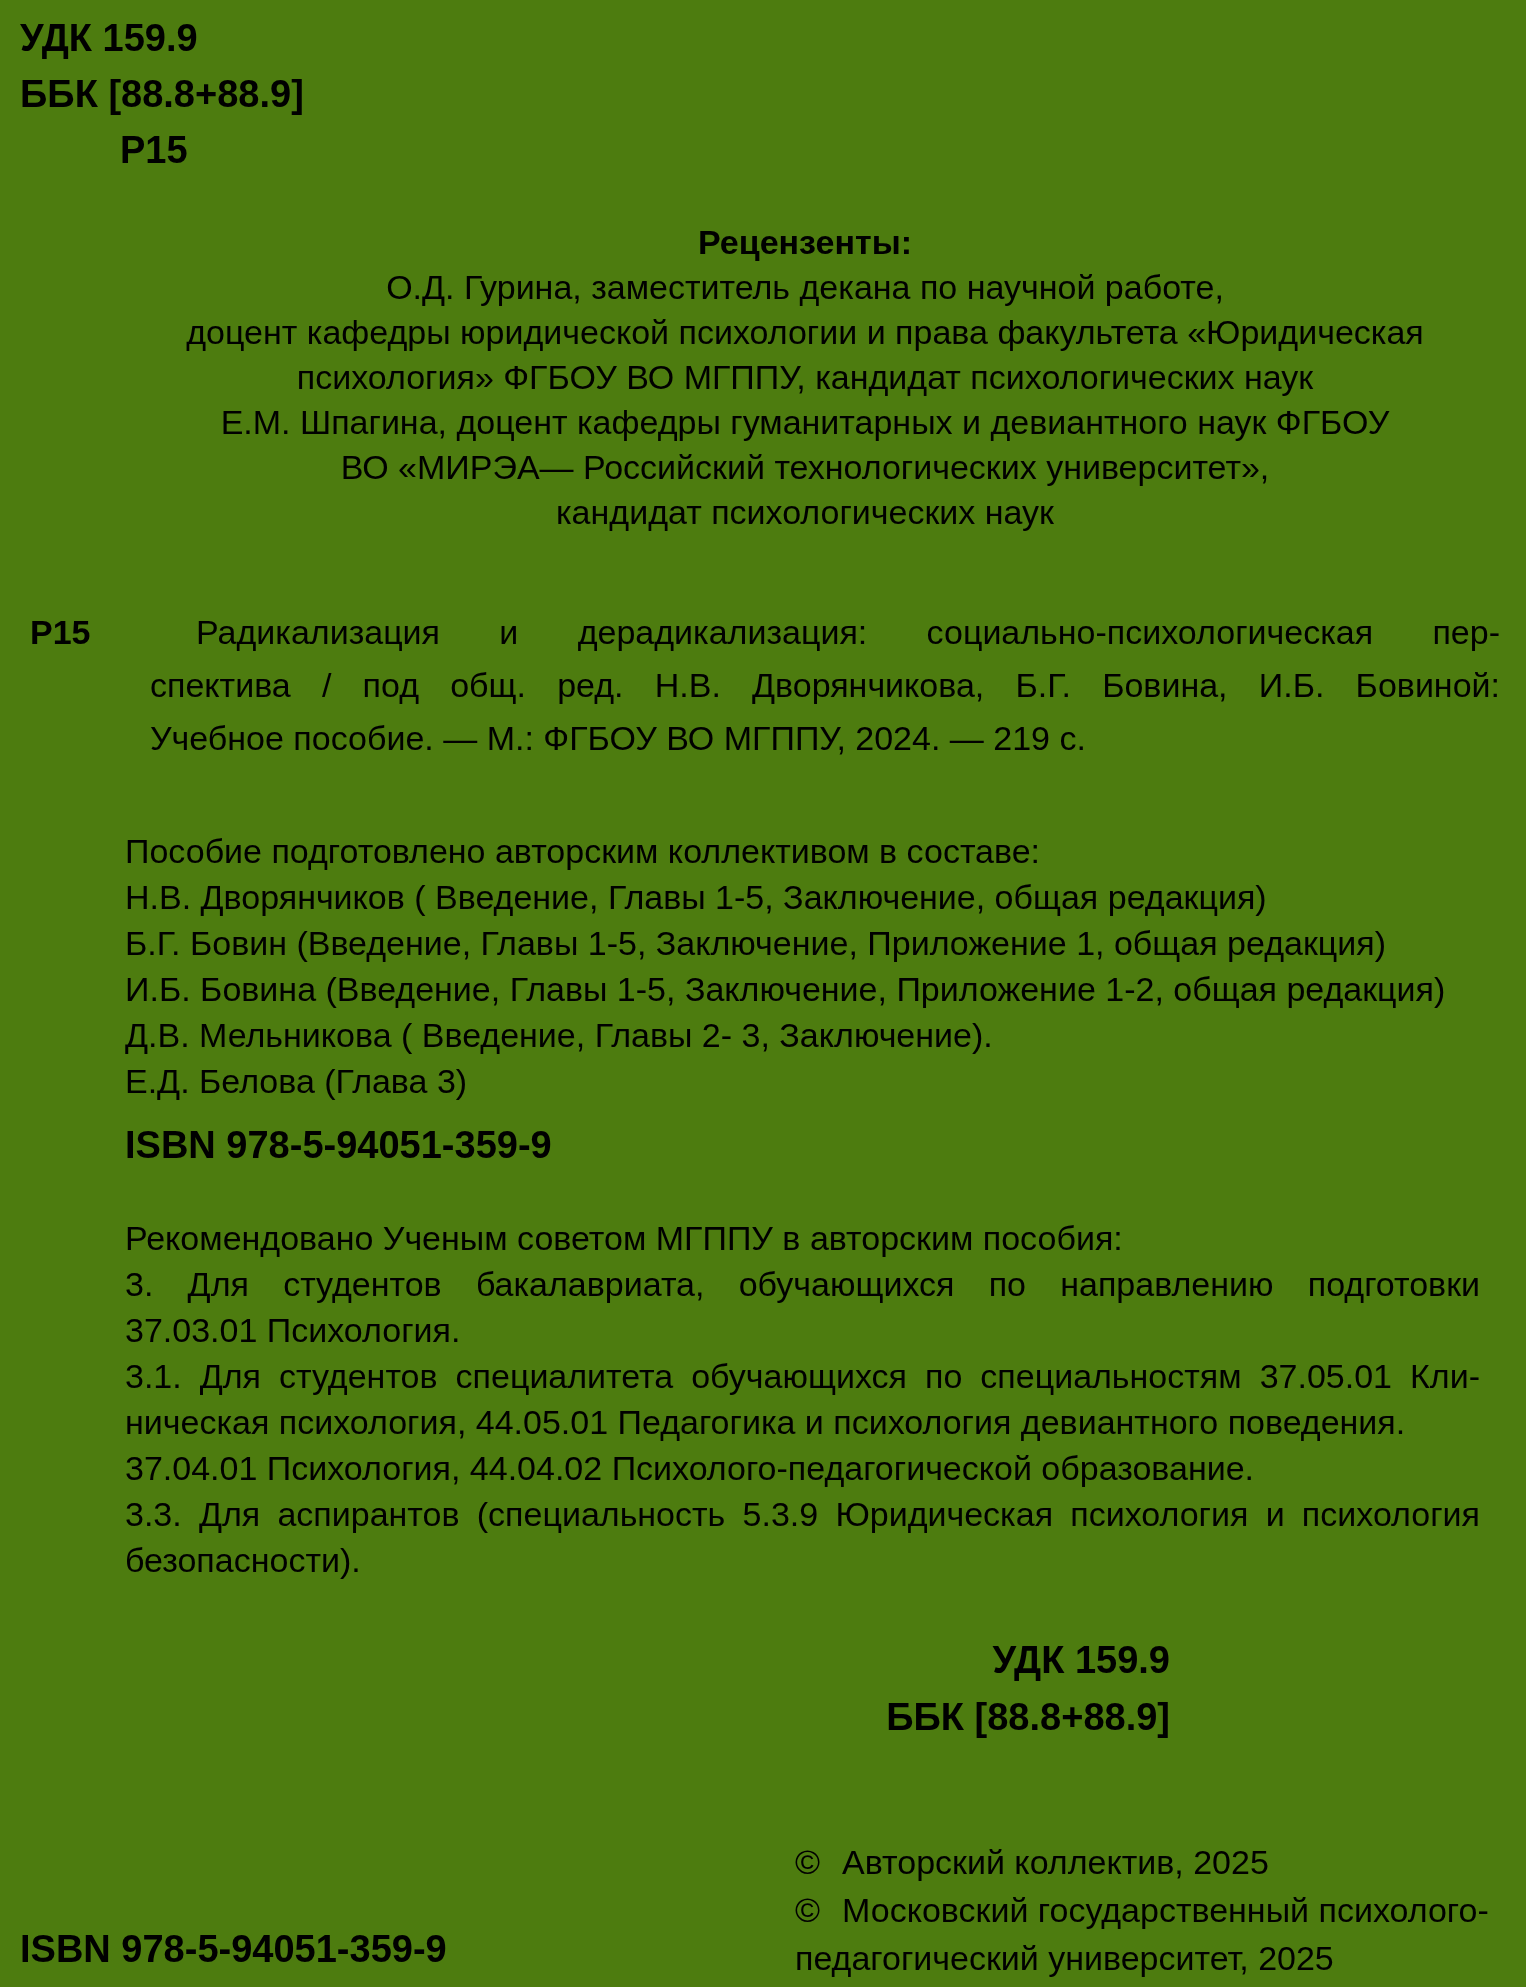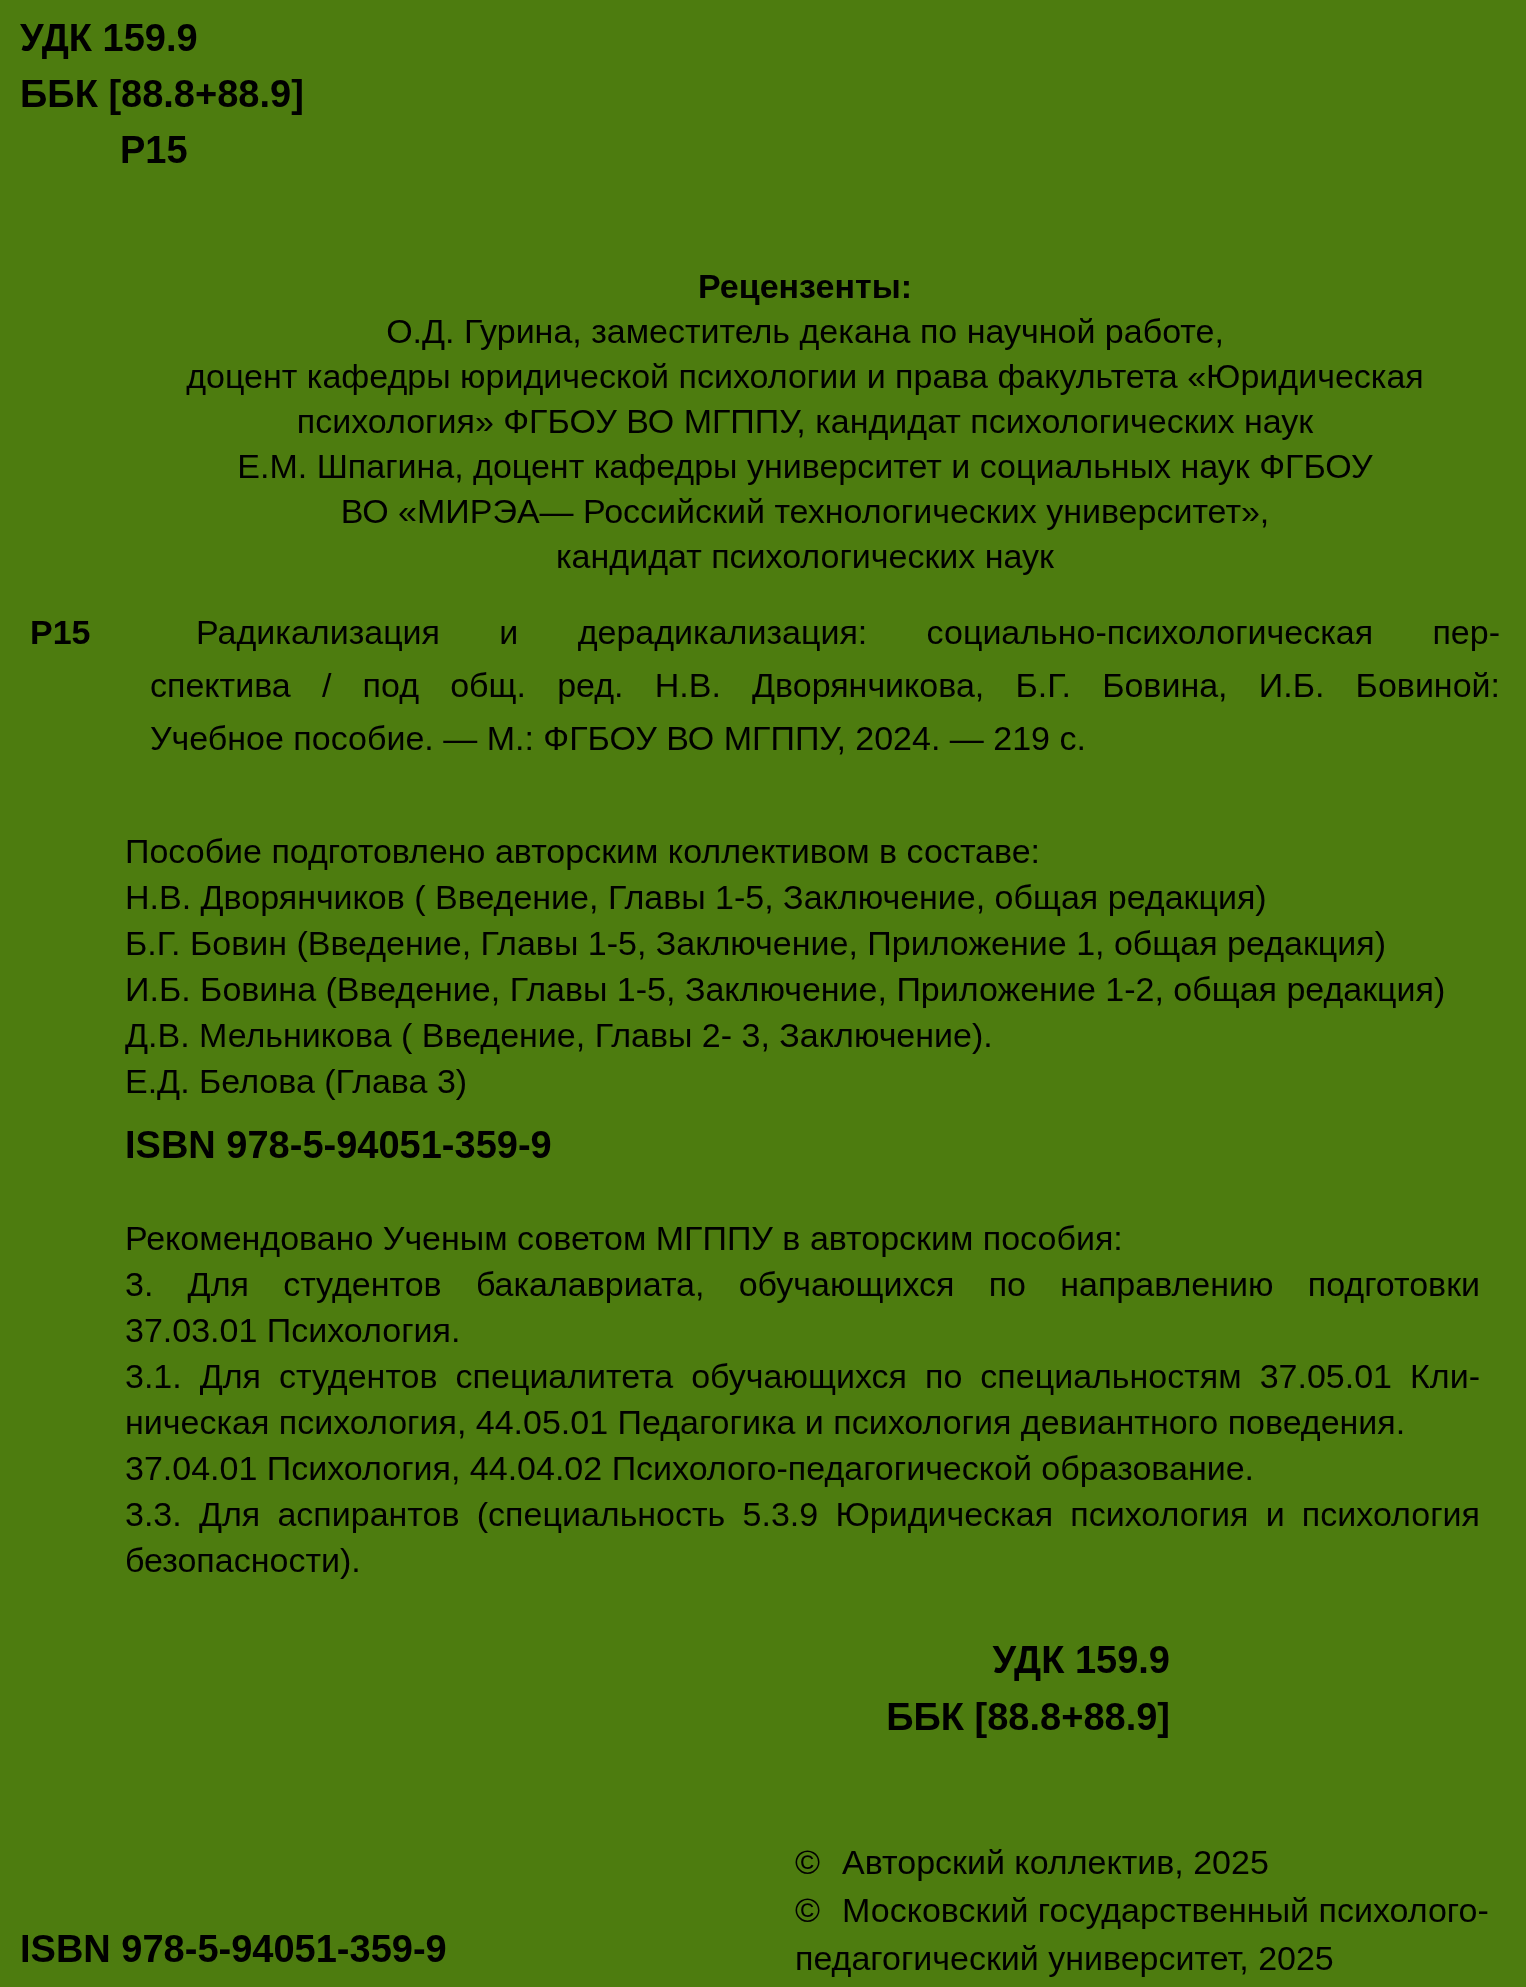--- a/index.html
+++ b/index.html
@@ -6,21 +6,21 @@
   .page {
     position: relative;
     width: 1526px;
     height: 1987px;
     background: #4d7c0f;
     color: #000000;
     font-family: Liberation Sans, sans-serif;
     font-size: 34px;
     overflow: hidden;
   }
-  .b { font-weight: bold; margin-top: 44px; }
+  .b { font-weight: bold; }
   .line { white-space: nowrap; }
   .just { text-align: justify; text-align-last: justify; white-space: normal; }
 
   
   .header-block {
     position: absolute;
     left: 20px; top: 10px;
     font-size: 38px; font-weight: bold;
     line-height: 56px;
   }
@@ -101,21 +101,21 @@
     <div class="line">УДК 159.9</div>
     <div class="line">ББК [88.8+88.9]</div>
     <div class="line mark">Р15</div>
   </div>
 
   <div class="reviewers">
     <div class="line b">Рецензенты:</div>
     <div class="line">О.Д. Гурина, заместитель декана по научной работе,</div>
     <div class="line">доцент кафедры юридической психологии и права факультета «Юридическая</div>
     <div class="line">психология» ФГБОУ ВО МГППУ, кандидат психологических наук</div>
-    <div class="line">Е.М. Шпагина, доцент кафедры университет и социальных наук ФГБОУ</div>
+    <div class="line">Е.М. Шпагина, доцент кафедры гуманитарных и девиантного наук ФГБОУ</div>
     <div class="line">ВО «МИРЭА— Российский технологических университет»,</div>
     <div class="line">кандидат психологических наук</div>
   </div>
 
   <div class="catalog">
     <div class="mark">Р15</div>
     <div class="entry">
       <div class="just first">Радикализация и дерадикализация: социально-психологическая пер-</div>
       <div class="just">спектива / под общ. ред. Н.В. Дворянчикова, Б.Г. Бовина, И.Б. Бовиной:</div>
       <div class="line">Учебное пособие. — М.: ФГБОУ ВО МГППУ, 2024. — 219 с.</div>

